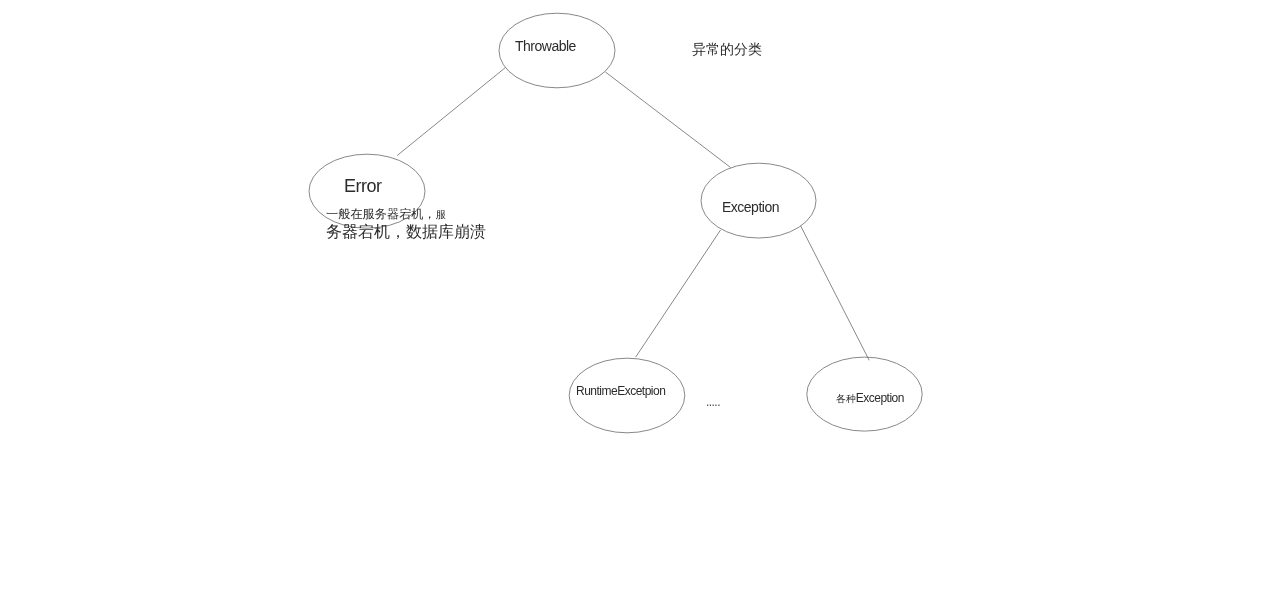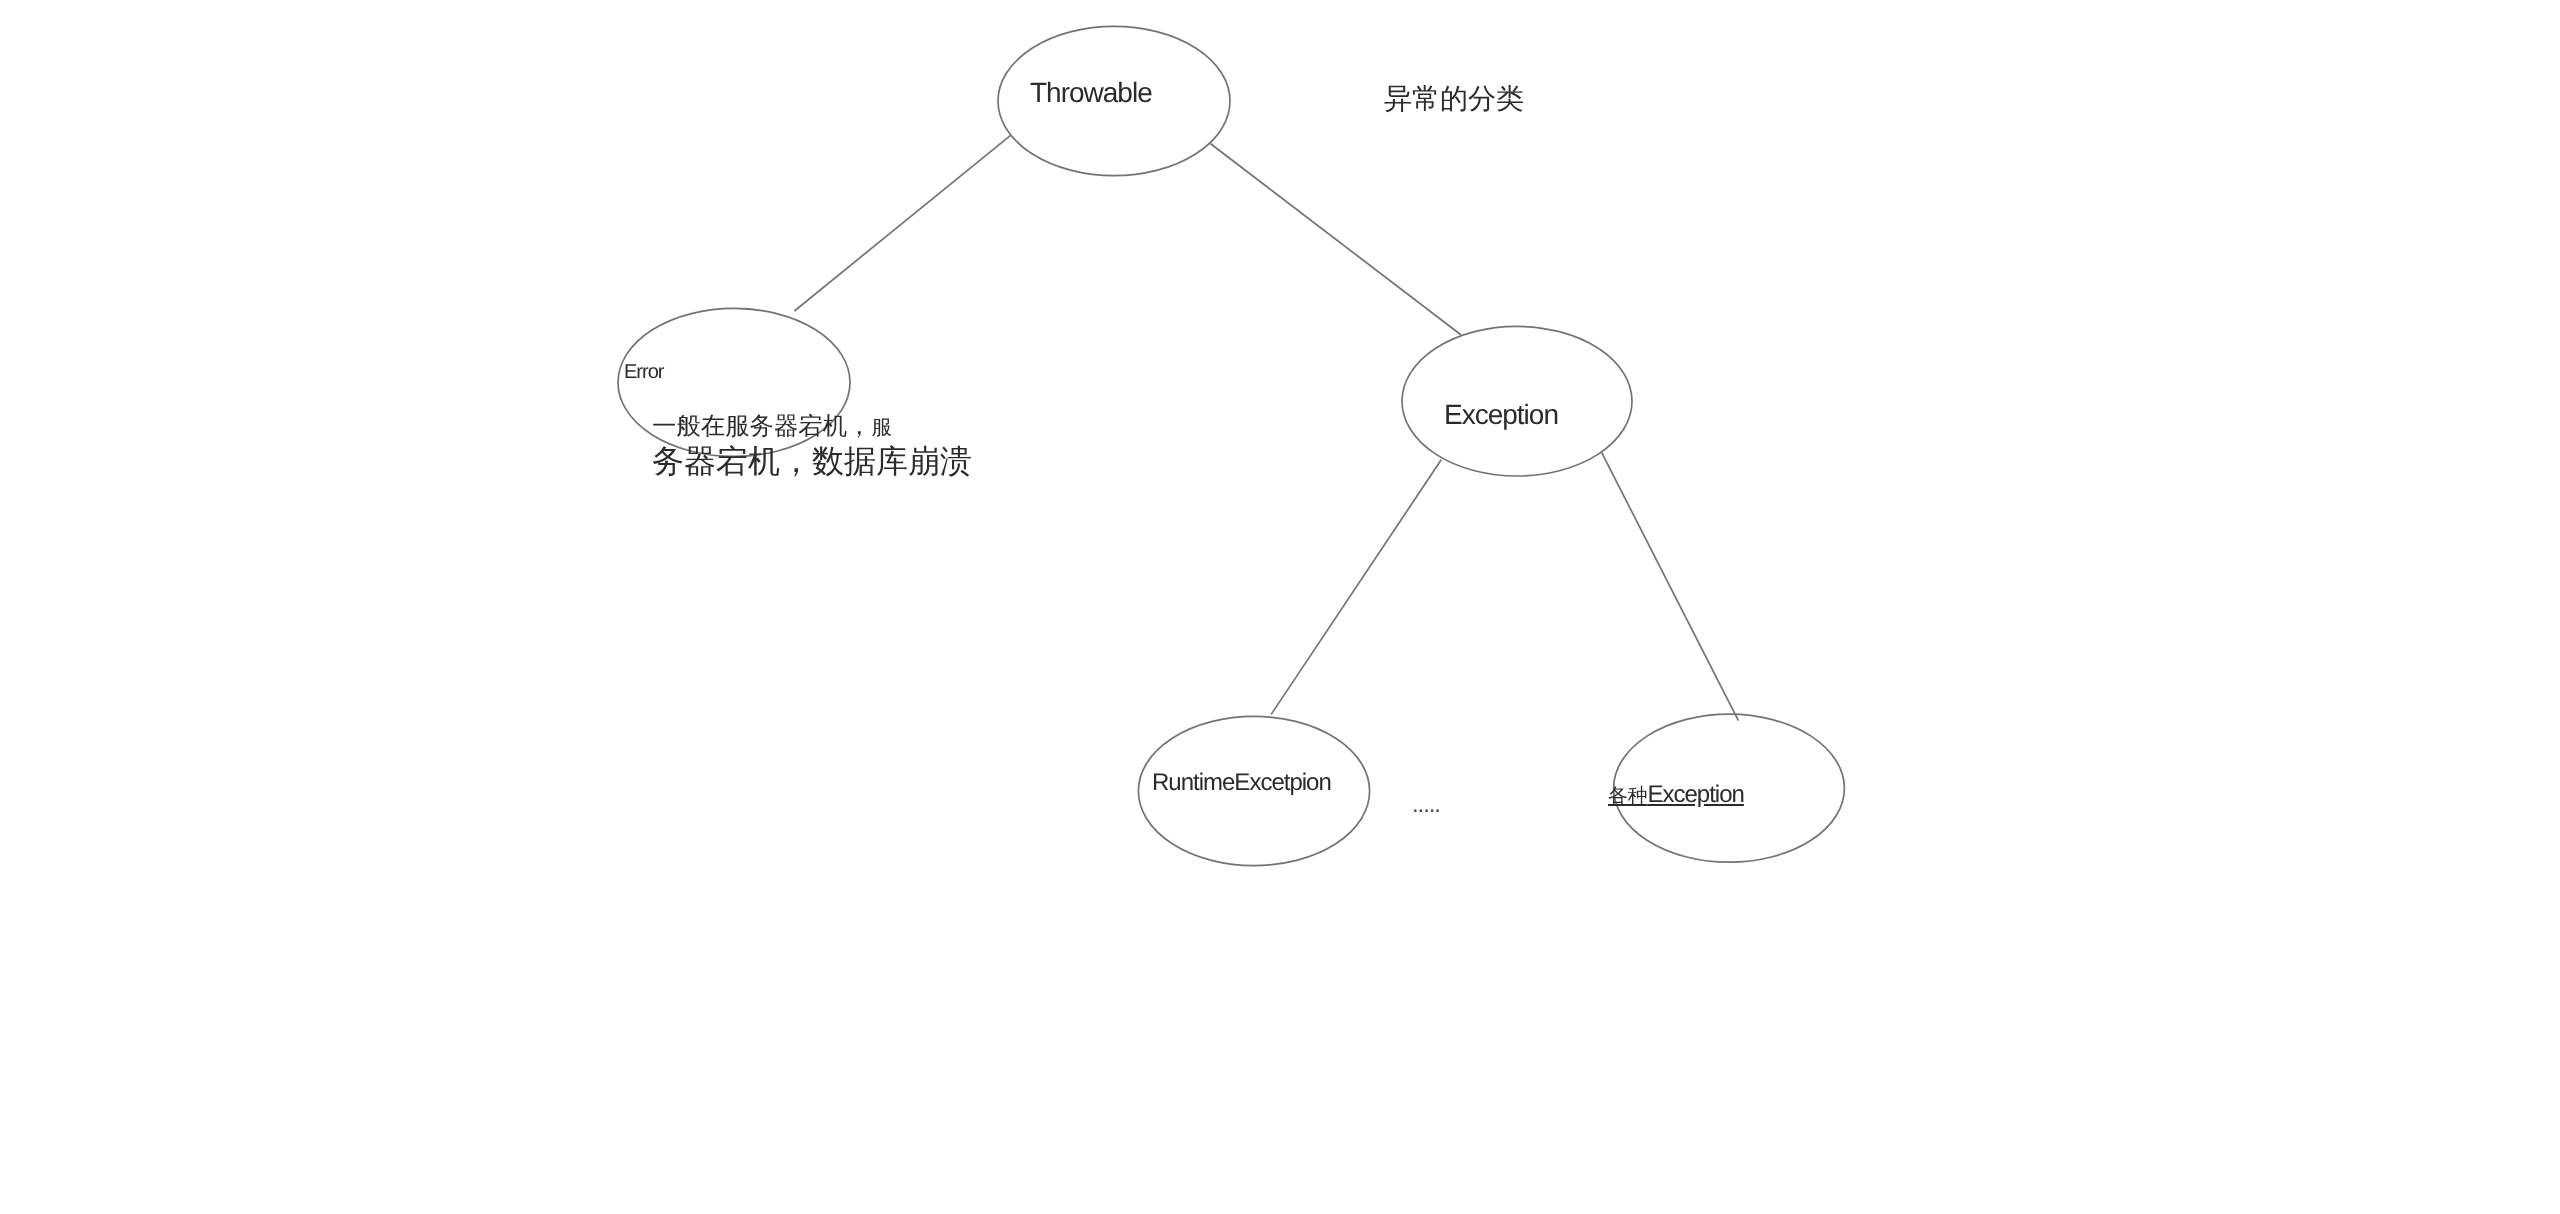--- a/index.html
+++ b/index.html
@@ -5,24 +5,24 @@
 <style>
   html,body{margin:0;padding:0;}
   body{width:1280px;height:607px;background:#ffffff;overflow:hidden;
        font-family:"Liberation Sans",sans-serif;}
   #canvas{position:relative;width:1236px;height:607px;border-radius:25px;}
   svg.diagram{position:absolute;left:0;top:0;width:1280px;height:607px;}
   .nodelabel{position:absolute;white-space:nowrap;color:#2b2b2b;
              transform-origin:left top;}
   .latin{letter-spacing:-0.5px;}
   #lbl-throwable{left:515px;top:41px;font-size:14px;line-height:11px;}
-  #lbl-error{left:312px;top:181px;font-size:10px;line-height:11px;}
+  #lbl-error{left:344px;top:181px;font-size:18px;line-height:11px;}
   #lbl-exception{left:722px;top:202px;font-size:14px;line-height:11px;}
   #lbl-runtime{left:576px;top:386px;font-size:12px;line-height:11px;}
-  #lbl-various{left:804px;top:392px;line-height:9px;text-decoration:underline;}
+  #lbl-various{left:836px;top:392px;line-height:9px;}
   #lbl-various span:last-child{letter-spacing:-0.5px;}
   #note-title{left:692px;top:45px;font-size:14px;line-height:9px;}
   #note-error{left:326px;top:203px;white-space:nowrap;}
   #note-error .note-line{height:19px;line-height:19px;white-space:nowrap;}
   #note-dots{left:706px;top:399px;font-size:12px;line-height:6px;letter-spacing:-0.55px;color:#4a4a4a;}
   svg.diagram .node{fill:none;stroke:#737373;stroke-width:.85;}
   svg.diagram .edge{stroke:#737373;stroke-width:.85;}
 </style>
 </head>
 <body>

